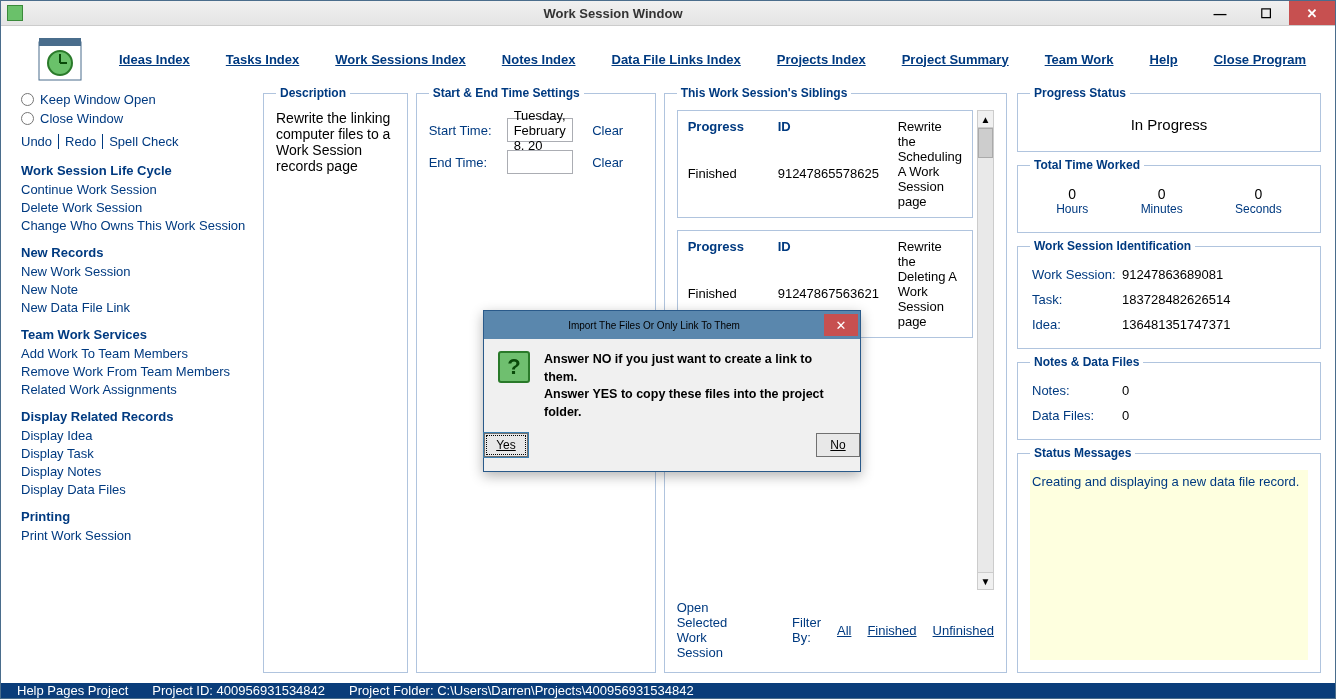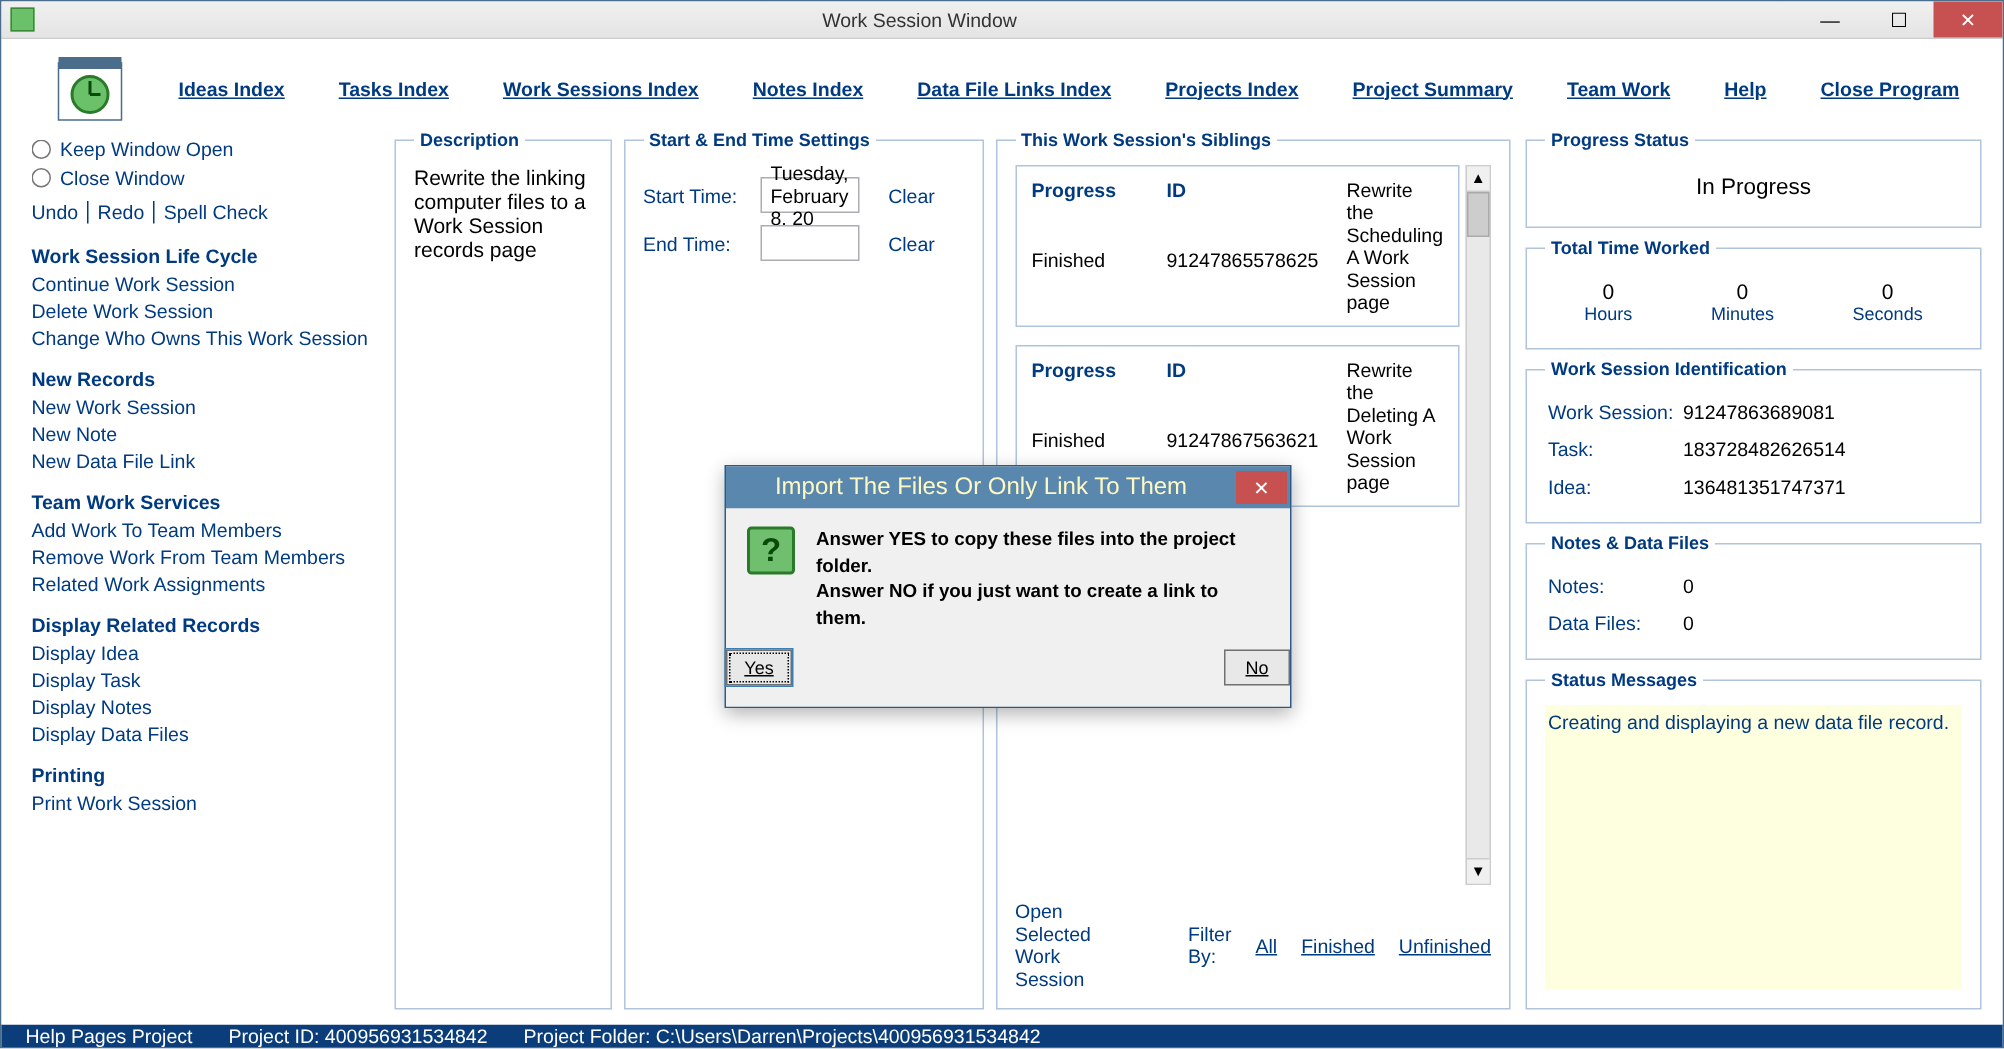--- a/index.html
+++ b/index.html
@@ -1,18 +1,18 @@
 <!DOCTYPE html>
 <html><head>
 <meta charset="utf-8">
 <style>
   * { box-sizing: border-box; margin: 0; padding: 0; }
   body { font-family: "Segoe UI", Tahoma, sans-serif; font-size: 13px; background:#fff; color:#000; overflow:hidden; }
   .window { width:1336px; height:699px; border:1px solid #4a6d8c; display:flex; flex-direction:column; background:#fff; }
-  .titlebar { height:30px; background:linear-gradient(#f0f0f0,#e4e4e4); display:flex; align-items:center; border-bottom:1px solid #ccc; }
+  .titlebar { height:30px; background:linear-gradient(#f0f0f0,#e4e4e4); display:flex; align-items:center; border-bottom:1px solid #ccc;font-weight:bold; }
   .titlebar .app-icon { width:16px; height:16px; margin:0 6px; background:#6ac16a; border:1px solid #3a8a3a; }
   .titlebar .title { flex:1; text-align:center; font-size:13px; color:#333; }
   .titlebar .winbtns { display:flex; }
   .titlebar .winbtn { width:46px; height:24px; display:flex; align-items:center; justify-content:center; font-size:13px; color:#000; cursor:default; }
   .titlebar .winbtn.close { background:#c75050; color:#fff; }
   .content { flex:1; display:flex; flex-direction:column; background:#fff; position:relative; }
   .topnav { display:flex; align-items:center; padding:10px 20px 4px 36px; }
   .topnav .cal-icon { width:46px; height:46px; margin-right:36px; }
   .topnav .menu { display:flex; gap:36px; }
   .topnav .menu a { color:#003a80; font-weight:bold; text-decoration:underline; cursor:pointer; font-size:13px; }
@@ -56,21 +56,21 @@
   .kv { display:grid; grid-template-columns:90px 1fr; row-gap:10px; padding:4px 2px; }
   .kv .k { color:#003a80; }
   .kv .v { color:#000; }
   .status-msgs { flex:1; }
   .status-body { background:#feffdf; min-height:190px; color:#003a80; padding:4px 2px; font-size:13px; }
   .statusbar { height:24px; background:#0a3d7a; color:#fff; display:flex; align-items:center; padding:0 16px; gap:24px; font-size:13px; }
 
   
   .modal { position:absolute; left:482px; top:284px; width:378px; background:#eee; border:1px solid #2a5a8a; box-shadow:0 4px 12px rgba(0,0,0,0.3); }
   .modal .mtitle { height:28px; background:#5a87ad; display:flex; align-items:center; }
-  .modal .mtitle .t { flex:1; text-align:center; color:#fef9c3; font-size:16px; }
+  .modal .mtitle .t { flex:1; text-align:center; color:#000000; font-size:10px; }
   .modal .mtitle .mclose { width:34px; height:22px; margin-right:2px; background:#c75050; color:#fff; display:flex; align-items:center; justify-content:center; cursor:pointer; }
   .modal .mbody { padding:12px 14px; display:flex; gap:14px; background:#f0f0f0; }
   .modal .qicon { width:32px; height:32px; background:#6fbf6f; border:2px solid #2a7a2a; border-radius:3px; display:flex; align-items:center; justify-content:center; flex-shrink:0; }
   .modal .qicon span { font-size:22px; font-weight:bold; color:#094a09; }
   .modal .mtext { color:#000; font-size:12.5px; font-weight:bold; line-height:1.4; }
   .modal .mbtns { display:flex; justify-content:space-between; gap:14px; padding:0 0 14px 0; background:#f0f0f0; }
   .modal button { width:44px; height:24px; border:1px solid #707070; background:#e8e8e8; font-size:12px; cursor:pointer; text-decoration:underline; }
   .modal button.focus { outline:1px dotted #000; outline-offset:-3px; box-shadow:0 0 0 1px #3c7fb1; }
 </style>
 </head>
@@ -267,22 +267,22 @@
     <div class="modal">
       <div class="mtitle">
         <div class="t">Import The Files Or Only Link To Them</div>
         <div class="mclose">✕</div>
       </div>
       <div class="mbody">
         <div class="qicon">
             <span>?</span>
           </div>
         <div class="mtext">
+          <div>Answer NO if you just want to create a link to them.</div>
           <div>Answer YES to copy these files into the project folder.</div>
-          <div>Answer NO if you just want to create a link to them.</div>
         </div>
       </div>
       <div class="mbtns">
         <button class="focus">Yes</button>
         <button>No</button>
       </div>
     </div>
   </div>
 
   <div class="statusbar">

